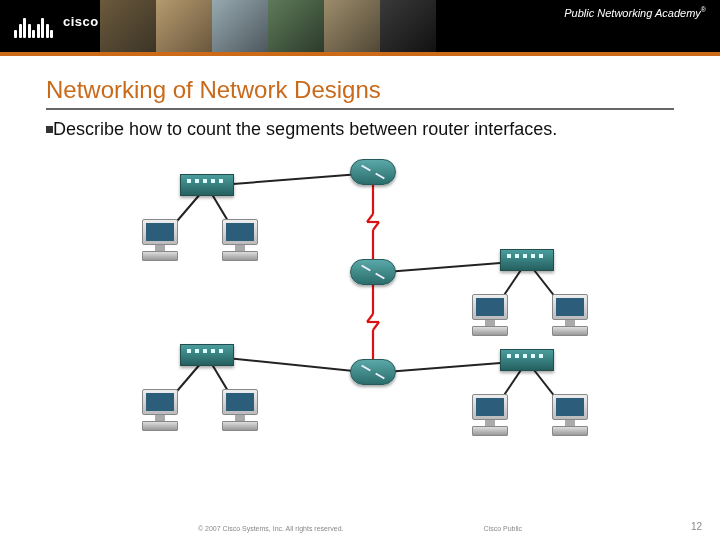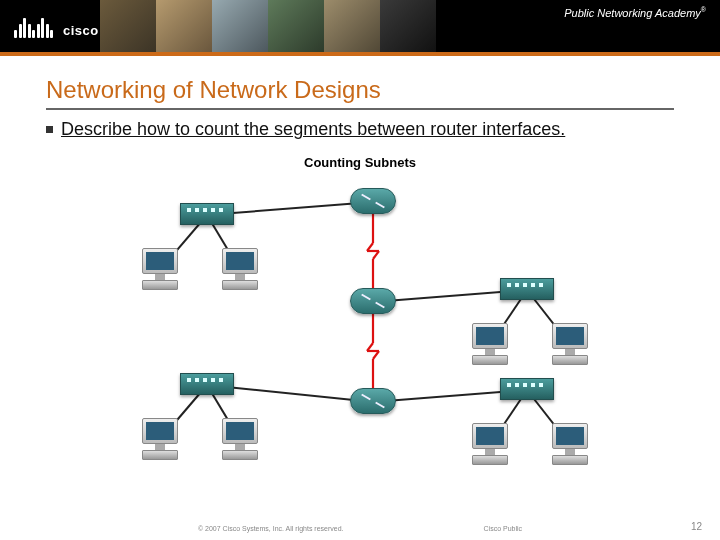--- a/index.html
+++ b/index.html
@@ -24,39 +24,39 @@
   .face.c{background:linear-gradient(135deg,#97a9b0,#4d585e);}
   .face.d{background:linear-gradient(135deg,#5e7a5a,#2d3b2b);}
   .face.e{background:linear-gradient(135deg,#9c8c6b,#514836);}
   .face.f{background:linear-gradient(135deg,#3a3a3a,#111);}
   .header-tagline {
     position:absolute; right:14px; top:6px;
     color:#fff; font-size:11px; font-style:italic;
   }
   .header-tagline .tm { font-size:7px; vertical-align: super; font-style:normal;}
   .accent-bar { width:100%; height:4px; background:#cc6a18; }
-  .logo { display:flex; align-items:flex-end; gap:6px; z-index:2; }
+  .logo { display:flex; align-items:flex-start; gap:6px; z-index:2; }
   .logo-bars { display:flex; align-items:flex-end; gap:1.5px; height:24px; }
   .logo-bars span { display:block; width:3px; background:#fff; border-radius:1px; }
   .logo-bars span:nth-child(1){height:8px}
   .logo-bars span:nth-child(2){height:14px}
   .logo-bars span:nth-child(3){height:20px}
   .logo-bars span:nth-child(4){height:14px}
   .logo-bars span:nth-child(5){height:8px}
   .logo-bars span:nth-child(6){height:14px}
   .logo-bars span:nth-child(7){height:20px}
   .logo-bars span:nth-child(8){height:14px}
   .logo-bars span:nth-child(9){height:8px}
   .logo-text { color:#fff; font-size:13px; font-weight:bold; letter-spacing:0.5px; margin-left:4px;}
   .content { padding: 20px 46px 0 46px; }
   .slide-title {
     color:#c96a1a; font-size:24px; font-weight:normal;
     border-bottom:2px solid #666; padding-bottom:4px; margin-bottom:8px;
   }
-  .bullet { display:flex; gap:8px; font-size:18px; color:#111; line-height:1.25;text-decoration:underline; }
+  .bullet { display:flex; font-size:18px; color:#111; line-height:1.25; }
   .bullet .sq { width:7px; height:7px; background:#333; margin-top:8px; flex-shrink:0;}
   .diagram-title { text-align:center; font-weight:bold; font-size:13px; margin-top:14px; }
 
   .diagram { position:relative; width:520px; height:290px; margin:8px auto 0; }
   
   .link { position:absolute; background:#222; height:2px; transform-origin:left center; }
   .serial { position:absolute; width:14px; }
   .serial svg line{ stroke:#d11; stroke-width:2.2; }
   
   .router { position:absolute; width:46px; height:26px; border-radius:13px;
@@ -111,21 +111,20 @@
   </div>
 </div>
 <div class="accent-bar"></div>
 
 <div class="content">
   <h1 class="slide-title">Networking of Network Designs</h1>
   <div class="bullet">
     <div class="sq"></div>
     <div>Describe how to count the segments between router interfaces.</div>
   </div>
-  <div class="diagram-title">Counting Subnets</div>
 
   <div class="diagram" id="diagram">
       <div class="serial" style="left: 266px; top: 123px; height: 100px;"><svg width="14" height="100" viewBox="0 0 14 100">      
           <line x1="7" y1="0" x2="7" y2="42"></line>      
           <line x1="7" y1="42" x2="1" y2="50"></line>      
           <line x1="1" y1="50" x2="13" y2="50"></line>      
           <line x1="13" y1="50" x2="7" y2="58"></line>      
           <line x1="7" y1="58" x2="7" y2="100"></line>    
         </svg></div>
       <div class="serial" style="left: 266px; top: 23px; height: 100px;"><svg width="14" height="100" viewBox="0 0 14 100">      

